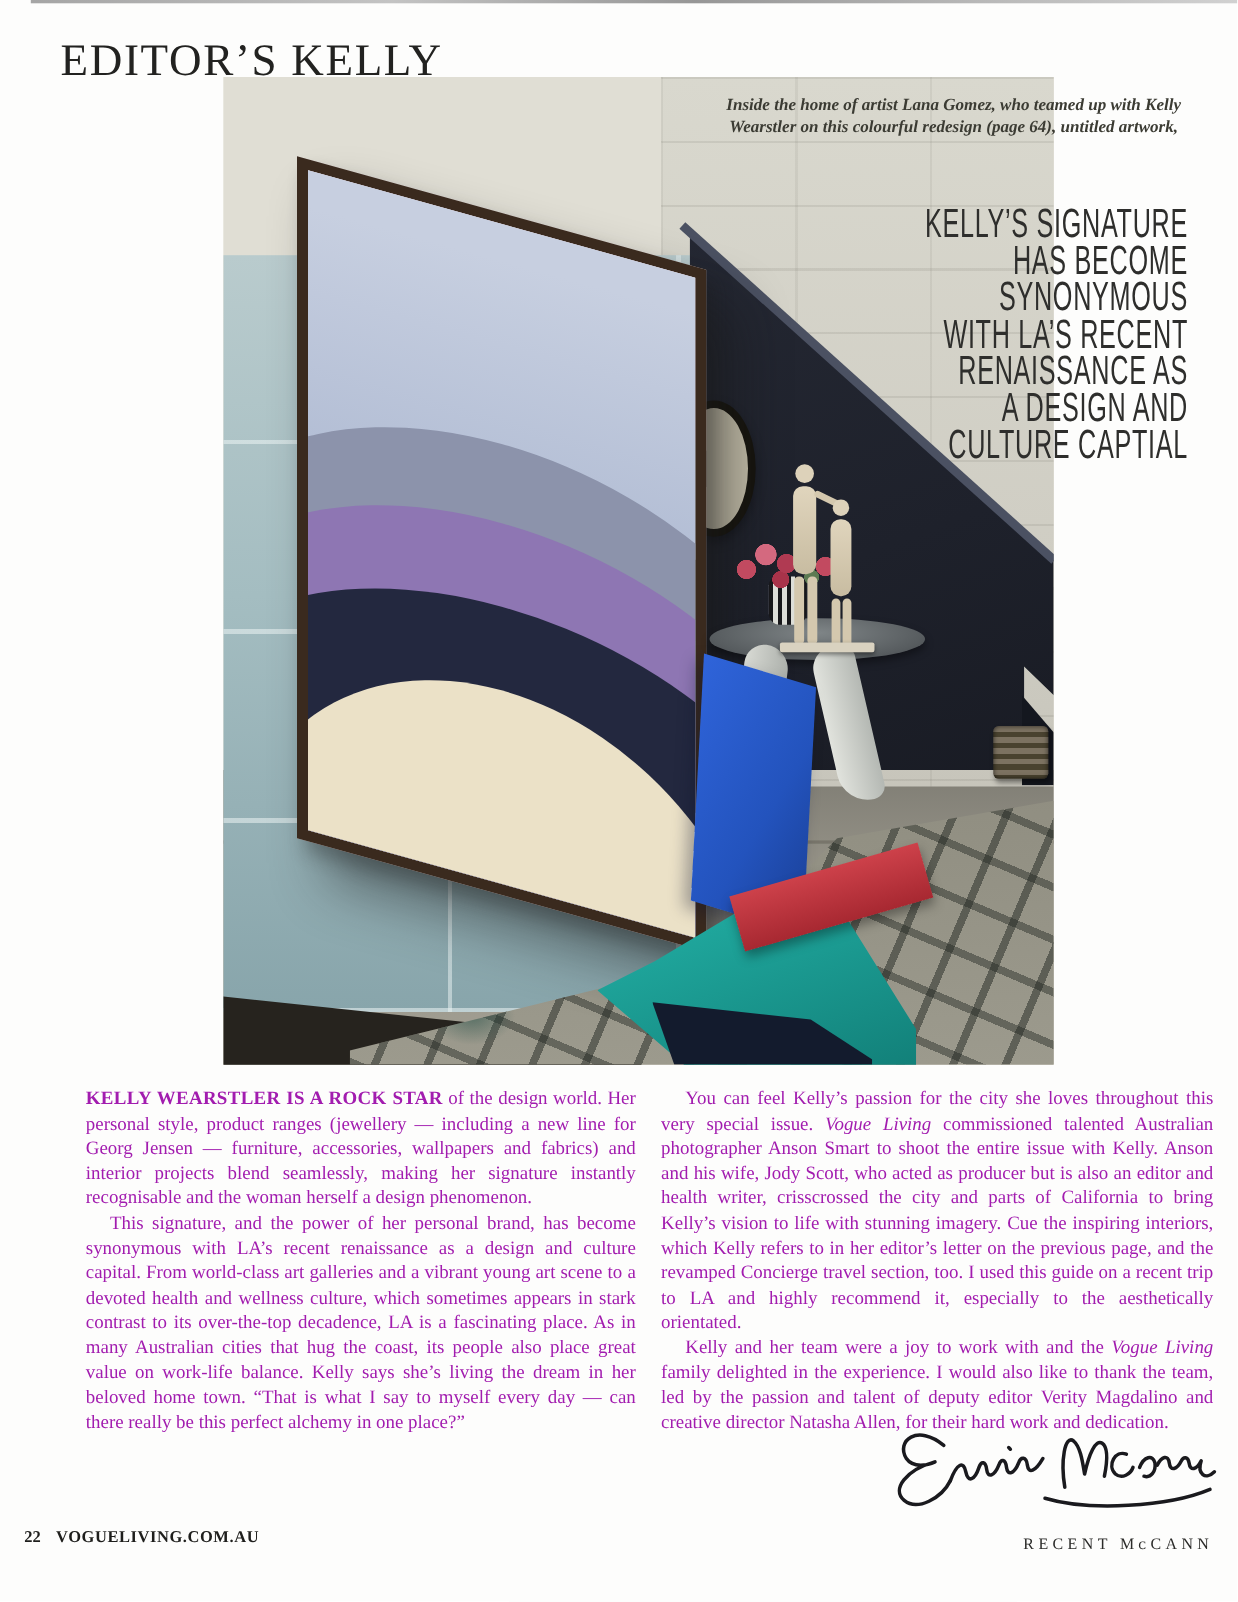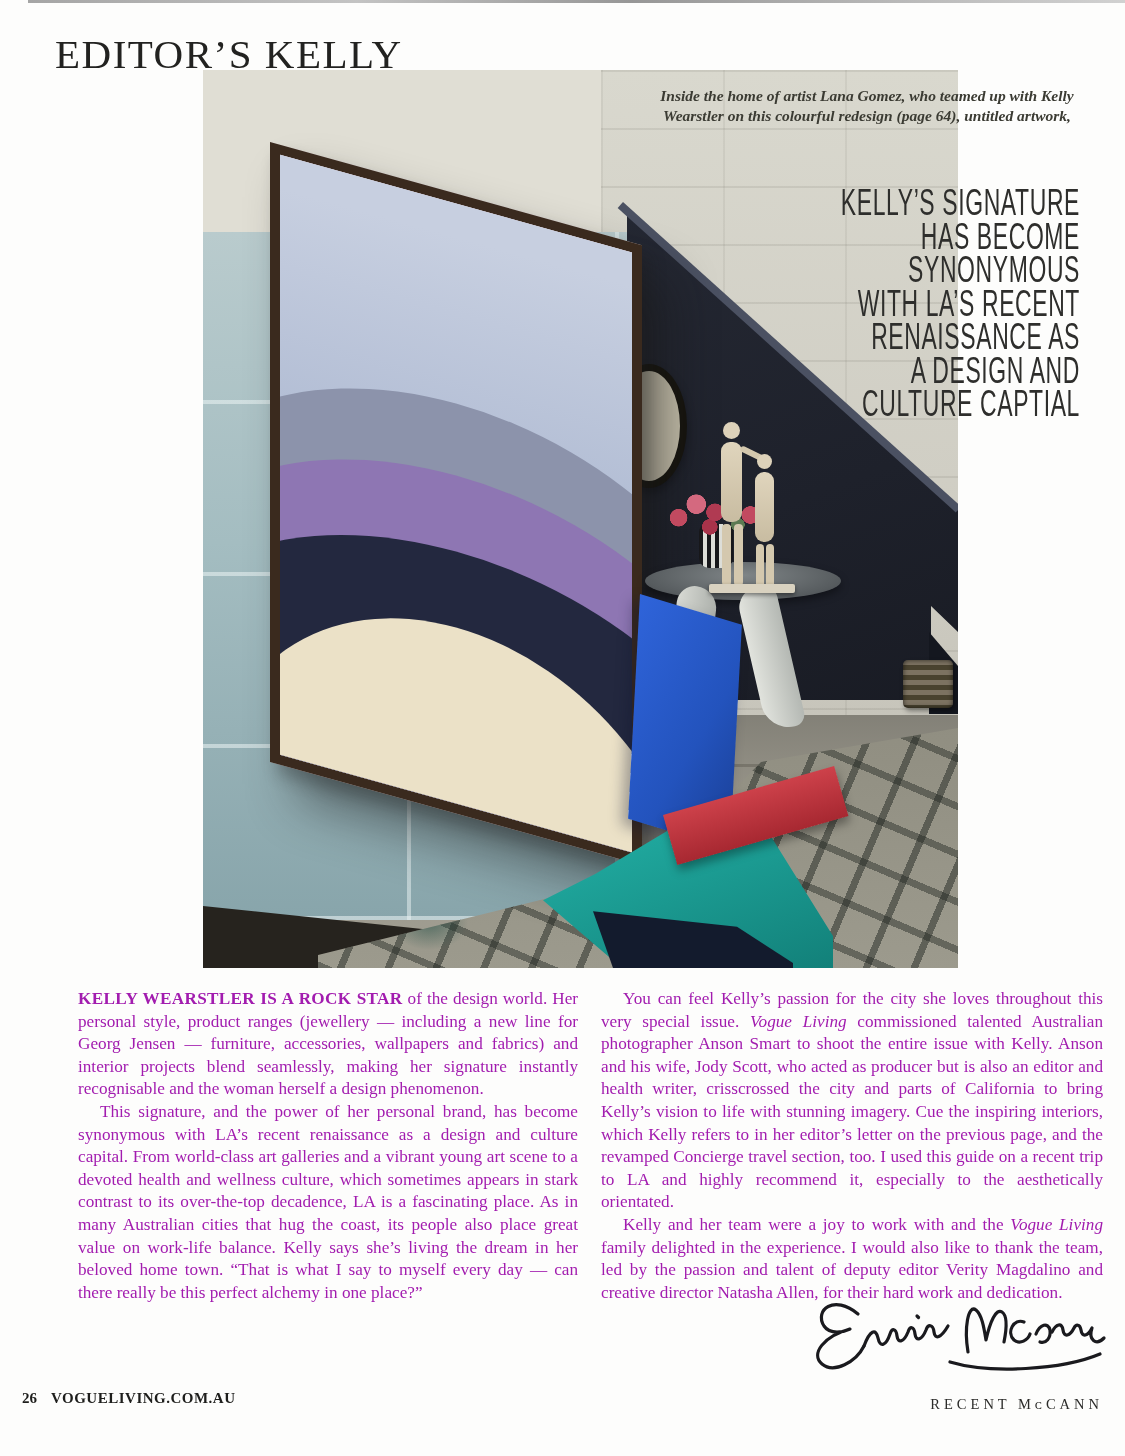--- a/index.html
+++ b/index.html
@@ -263,16 +263,16 @@
       <path d="M168,64 C164,40 168,16 176,22 C182,27 184,40 186,52 C190,34 196,20 202,24 C208,28 206,44 204,54"></path>
       <path d="M224,34 C214,30 206,44 214,52 C220,57 228,52 230,46"></path>
       <path d="M236,46 C240,36 248,34 250,42 C251,50 246,56 240,54"></path>
       <path d="M252,44 C256,36 262,34 263,42 C264,50 270,48 274,40 C276,36 280,36 281,42 C282,50 288,48 292,40 C288,52 296,58 304,50"></path>
       <path d="M150,74 C190,86 262,82 300,66"></path>
     </svg>
   </div>
   <div class="signed-name">RECENT MᴄCANN</div>
 
   <div class="footer">
-    <span class="pagenum">26</span><span class="site">VOGUELIVING.COM.AU</span>
+    <span class="pagenum">22</span><span class="site">VOGUELIVING.COM.AU</span>
   </div>
 
 </div>
 
 </body></html>

